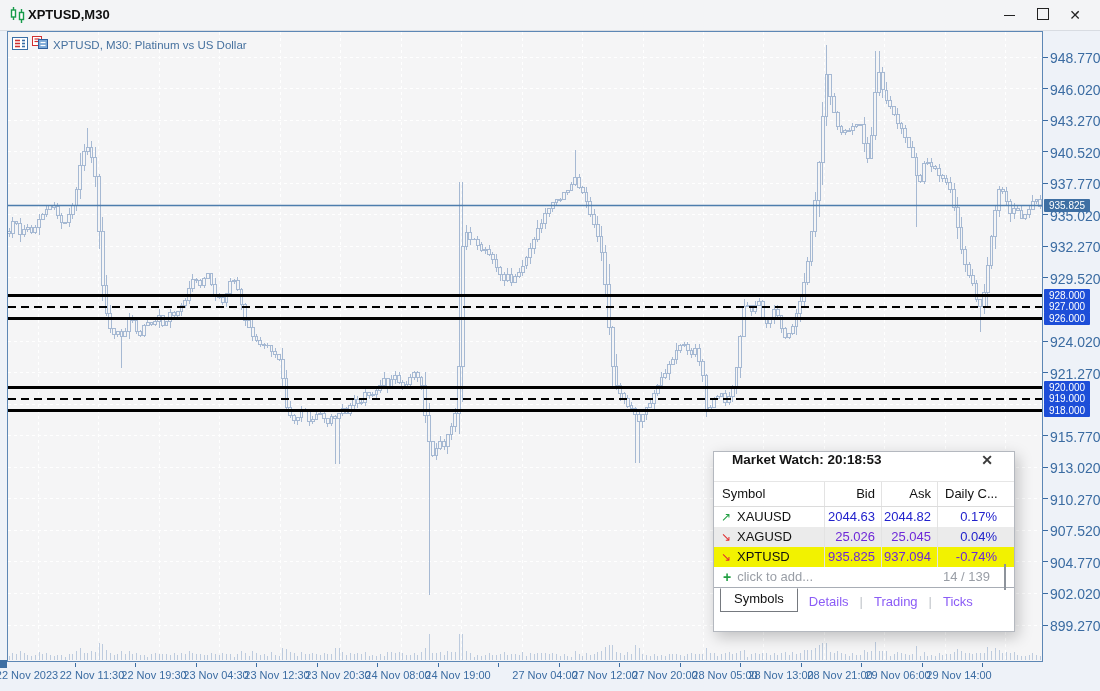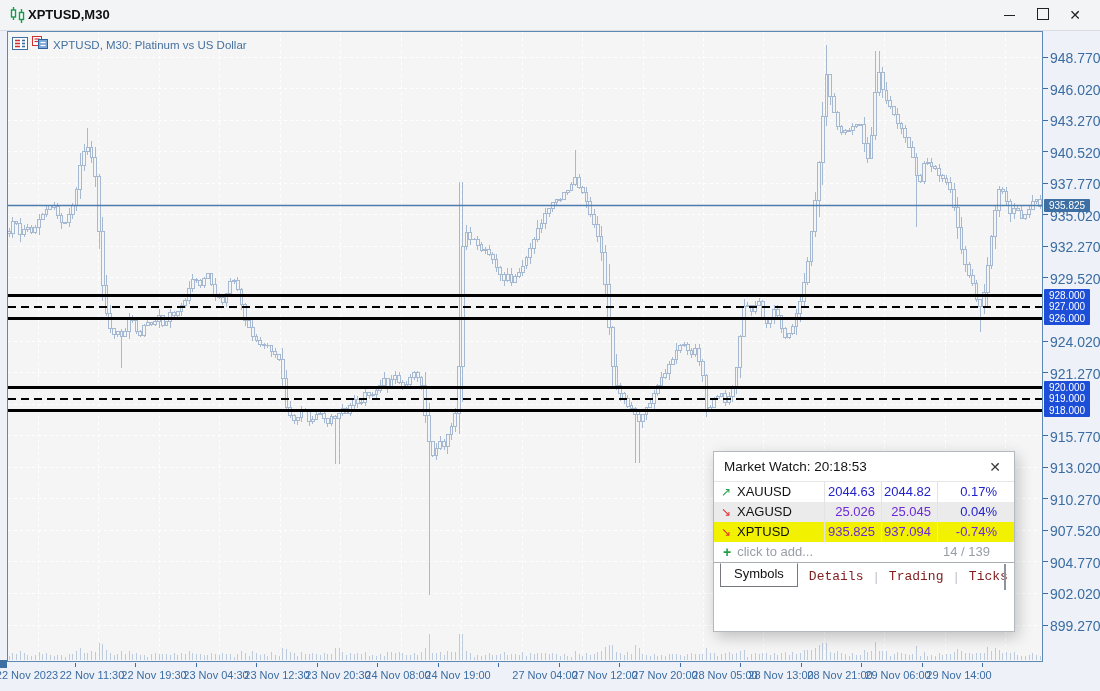--- a/index.html
+++ b/index.html
@@ -38,42 +38,42 @@
 
   
   #time-axis{position:absolute;left:0;top:662px;width:1100px;height:29px;}
   .ttick{position:absolute;top:1px;width:1px;height:4px;background:#3b6ca2;}
   .tlabel{position:absolute;top:7px;transform:translateX(-50%);font-size:11px;color:#3b6ca2;white-space:nowrap;}
 
   
   #market-watch{position:absolute;left:713px;top:451px;width:302px;height:181px;
     background:#fff;border:1px solid #b4b8bf;box-sizing:border-box;
     box-shadow:3px 5px 14px rgba(0,0,0,0.22);font-size:13px;color:#111;}
-  .mw-title{height:29px;display:flex;align-items:center;padding:0 10px;border-bottom:1px solid #e6e6e6;
-    font-size:13.5px;color:#141414;}
+  .mw-title{height:29px;display:flex;padding:0 18px;border-bottom:1px solid #e6e6e6;
+    font-size:13.5px;color:#141414;font-weight:bold;}
   .mw-close{margin-left:auto;font-size:14px;color:#3a3a3a;width:18px;text-align:center;cursor:default;}
   .mw-head,.mw-row{display:grid;grid-template-columns:111px 57px 56px 76px;}
   .mw-head{height:24px;line-height:24px;border-bottom:1px solid #dcdcdc;}
   .mw-row{height:20px;line-height:20px;}
   .mw-row.alt{background:#ebebeb;}
   .mw-row.hl{background:#f2f200;}
   .c-sym{padding-left:7px;border-right:1px solid #e3e3e3;overflow:hidden;white-space:nowrap;}
   .c-num{text-align:right;padding-right:6px;border-right:1px solid #e3e3e3;overflow:hidden;white-space:nowrap;}
   .c-daily{text-align:right;padding-right:17px;overflow:hidden;white-space:nowrap;}
   .c-daily-h{padding-left:7px;overflow:hidden;white-space:nowrap;}
   .arrow{display:inline-block;width:16px;font-size:12px;}
   .a-up{color:#23a044;} .a-down{color:#e03232;}
   .t-blue{color:#2222cc;} .t-red{color:#6d28d9;}
   .mw-foot{height:20px;line-height:20px;display:flex;color:#999ea6;}
   .mw-plus{color:#23a044;font-weight:bold;padding:0 6px 0 9px;font-size:14px;}
   .mw-count{margin-left:auto;padding-right:24px;}
   .mw-tabs{position:relative;height:26px;border-top:1px solid #a8adb5;display:flex;align-items:center;padding-left:6px;}
   .tab-active{position:relative;top:-1px;background:#fff;border:1px solid #75797f;border-top:1px solid #fff;
     padding:0 13px;height:22px;line-height:20px;color:#111;}
-  .tab-inactive{color:#7f1d1d;padding:0 11px;font-family:Liberation Mono, monospace;}
+  .tab-inactive{color:#8b5cf6;padding:0 11px;}
   .tab-sep{color:#bfc3c9;}
   #mw-scroll{position:absolute;right:8px;top:112px;width:2px;height:26px;background:#8d939b;}
 </style>
 </head>
 <body>
 
 <div id="titlebar">
   <span class="tb-icon">
     <svg width="17" height="18" viewBox="0 0 17 18">
       <line x1="4.5" y1="1" x2="4.5" y2="14" stroke="#169b4a" stroke-width="1.4"></line>
@@ -1071,20 +1071,26 @@
     <div class="tlabel" style="left: 840px;">28 Nov 21:00</div>
     <div class="tlabel" style="left: 898px;">29 Nov 06:00</div>
     <div class="tlabel" style="left: 959px;">29 Nov 14:00</div>
   </div>
 
 <div id="market-watch">
   <div class="mw-title">
     <span>Market Watch: 20:18:53</span>
     <span class="mw-close">✕</span>
   </div>
+  <div class="mw-head">
+    <div class="c-sym" style="padding-left:8px;">Symbol</div>
+    <div class="c-num">Bid</div>
+    <div class="c-num">Ask</div>
+    <div class="c-daily-h">Daily C...</div>
+  </div>
   <div id="mw-rows">
       <div class="mw-row">
         <div class="c-sym"><span class="arrow a-up">↗</span><span>XAUUSD</span></div>
         <div class="c-num t-blue">2044.63</div>
         <div class="c-num t-blue">2044.82</div>
         <div class="c-daily t-blue">0.17%</div>
       </div>
       <div class="mw-row alt">
         <div class="c-sym"><span class="arrow a-down">↘</span><span>XAGUSD</span></div>
         <div class="c-num t-red">25.026</div>

